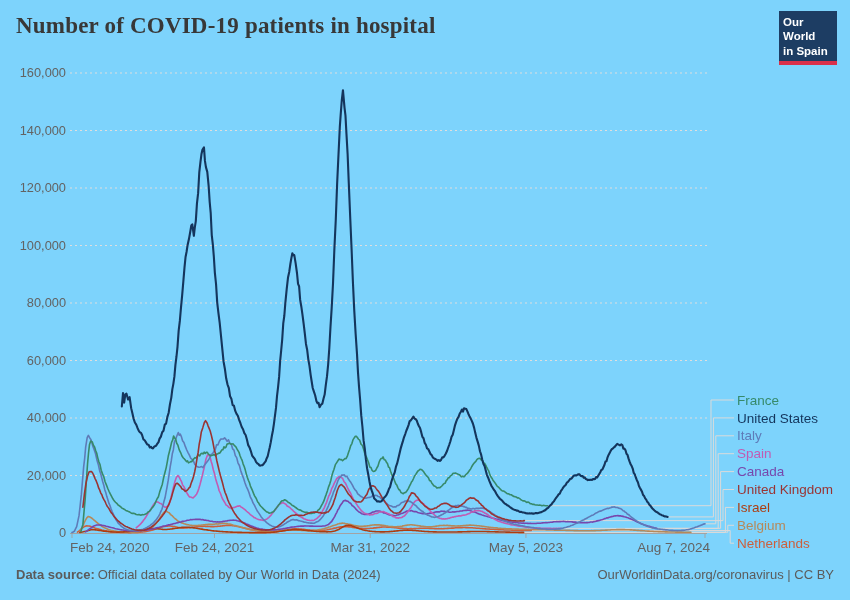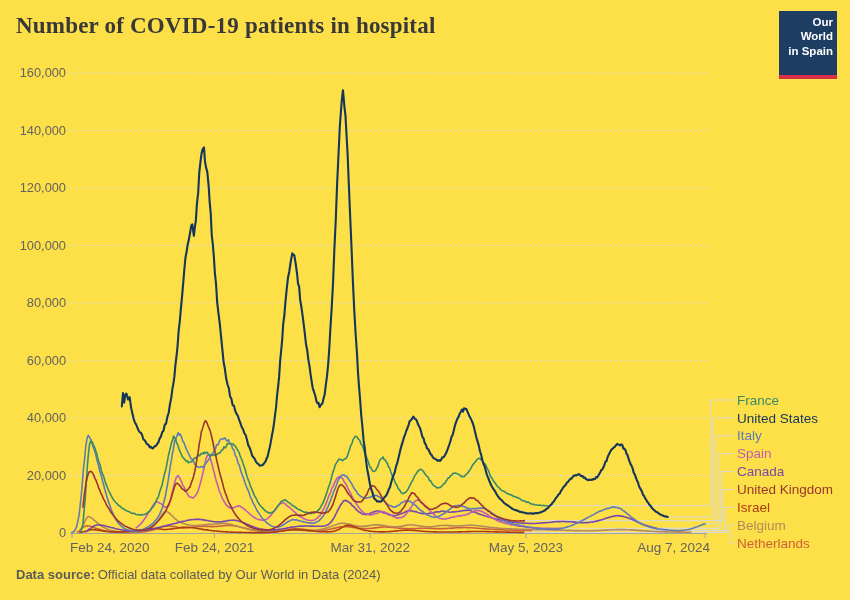--- a/index.html
+++ b/index.html
@@ -1,23 +1,23 @@
 <!DOCTYPE html>
 <html><head>
 <meta charset="utf-8">
 <style>
   html,body{margin:0;padding:0;background:#ffffff;}
-  .frame{position:relative;width:850px;height:600px;background:#fde047;overflow:hidden;
+  .frame{position:relative;width:850px;height:600px;background:#7dd3fc;overflow:hidden;
          font-family:"Liberation Sans",sans-serif;}
   .title{position:absolute;left:16px;top:13px;margin:0;
          font-family:"Liberation Serif",serif;font-weight:700;letter-spacing:.2px;
          font-size:23px;color:#383838;}
   .logo{position:absolute;right:13px;top:11px;width:58px;box-sizing:border-box;
-        color:#fff;text-align:right;font-size:11.5px;font-weight:700;line-height:1.25;
-        padding:4px 4px 17px;border-bottom:4px solid #D9304A;background:#1D3D63;}
+        color:#fff;text-align:left;font-size:11.5px;font-weight:700;line-height:1.25;
+        padding:4px 4px 3px;border-bottom:4px solid #D9304A;background:#1D3D63;}
   .logo span{display:block;}
   svg#chart{position:absolute;left:0;top:0;}
   svg text{font-family:"Liberation Sans",sans-serif;}
   .footer{position:absolute;left:16px;right:16px;top:567px;display:flex;
           justify-content:space-between;align-items:flex-end;font-size:13px;color:#5b5b5b;}
   .footer .b{font-weight:700;margin-right:3px;}
   .credit{color:#5b5b5b;text-decoration:none;}
 </style>
 </head>
 <body>
@@ -82,14 +82,15 @@
       <text x="737" y="476.20000000000005" font-size="13.5" fill="#7747AC">Canada</text>
       <text x="737" y="494.1" font-size="13.5" fill="#9A3433">United Kingdom</text>
       <text x="737" y="512" font-size="13.5" fill="#AD3C0F">Israel</text>
       <text x="737" y="529.9" font-size="13.5" fill="#B5895A">Belgium</text>
       <text x="737" y="547.8000000000001" font-size="13.5" fill="#CC5F3C">Netherlands</text>
     </svg>
   <div class="footer">
     <div>
       <span class="b">Data source:</span><span>Official data collated by Our World in Data (2024)</span>
     </div>
+    <a href="#" class="credit">OurWorldinData.org/coronavirus | CC BY</a>
   </div>
 </div>
 
 </body></html>

